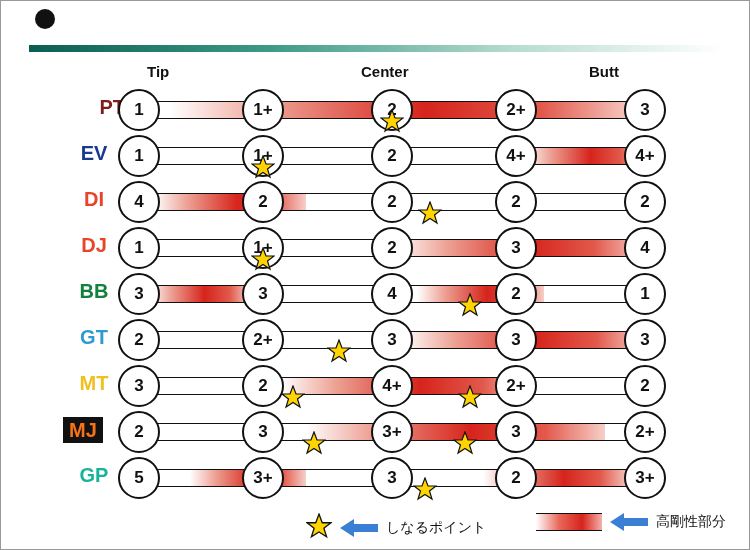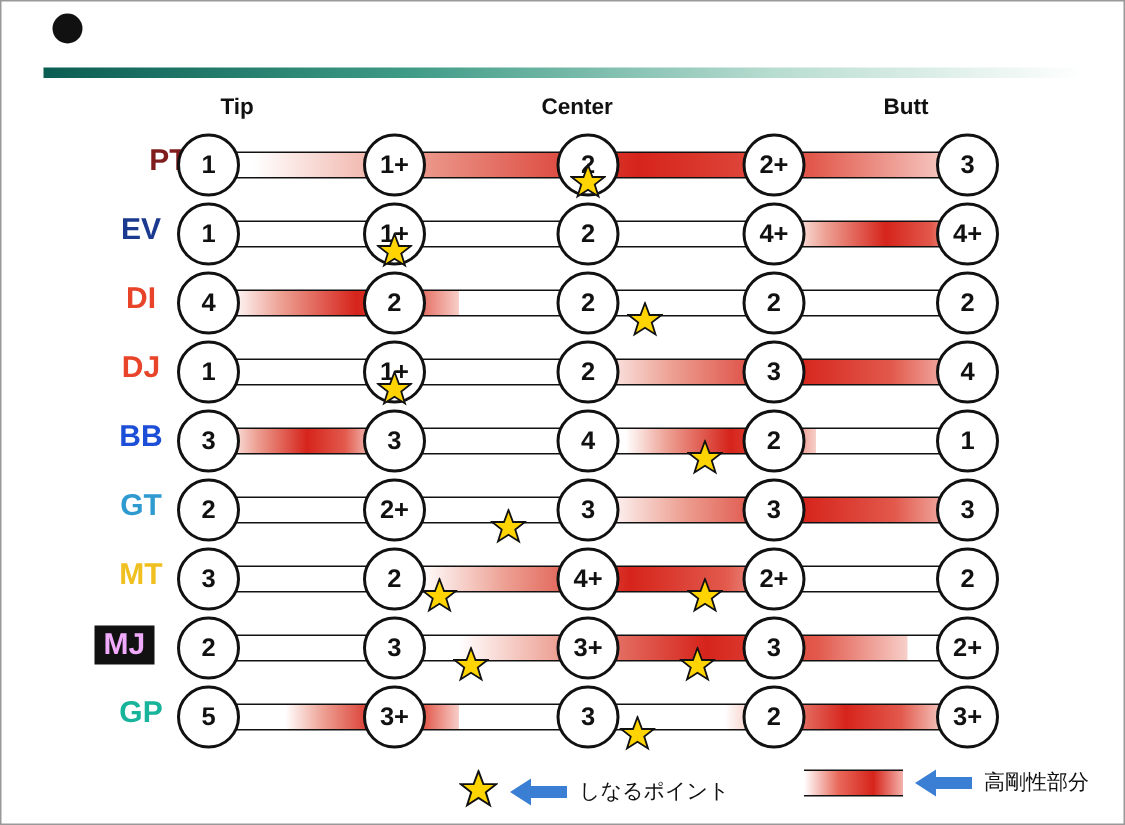--- a/index.html
+++ b/index.html
@@ -309,21 +309,21 @@
         <div class="node" style="left: 391px;">2</div>
         <div class="node" style="left: 514.97px;">3</div>
         <div class="node" style="left: 644px;">4</div>
         <div class="star" style="left: 261.97px; top: 22px;">
           <svg width="24" height="24" viewBox="0 0 24 24">
             <polygon points="12,1 15,9 23,9 16.5,14 19,22 12,17.5 5,22 7.5,14 1,9 9,9" fill="#ffd400" stroke="#111111" stroke-width="1.2"></polygon>
           </svg>
         </div>
       </div>
       <div class="row">
-        <div class="row-label" style="color: #1d4ed8;">BB</div>
+        <div class="row-label" style="color: #15803d;">BB</div>
         <div class="shaft">
           <div class="seg" style="left: 10.12px; width: 101.2px; background: linear-gradient(to right, rgb(255, 255, 255) 0%, rgb(237, 160, 147) 22%, rgb(214, 36, 27) 55%, rgb(226, 89, 76) 80%, rgb(247, 207, 201) 100%);"></div>
           <div class="seg" style="left: 278.3px; width: 126.5px; background: linear-gradient(to right, rgb(255, 255, 255) 0%, rgb(237, 160, 147) 22%, rgb(214, 36, 27) 55%, rgb(226, 89, 76) 80%, rgb(247, 207, 201) 100%);"></div>
         </div>
         <div class="node" style="left: 138px;">3</div>
         <div class="node" style="left: 261.97px;">3</div>
         <div class="node" style="left: 391px;">4</div>
         <div class="node" style="left: 514.97px;">2</div>
         <div class="node" style="left: 644px;">1</div>
         <div class="star" style="left: 469.43px; top: 22px;">
@@ -363,21 +363,21 @@
             <polygon points="12,1 15,9 23,9 16.5,14 19,22 12,17.5 5,22 7.5,14 1,9 9,9" fill="#ffd400" stroke="#111111" stroke-width="1.2"></polygon>
           </svg>
         </div>
         <div class="star" style="left: 469.43px; top: 22px;">
           <svg width="24" height="24" viewBox="0 0 24 24">
             <polygon points="12,1 15,9 23,9 16.5,14 19,22 12,17.5 5,22 7.5,14 1,9 9,9" fill="#ffd400" stroke="#111111" stroke-width="1.2"></polygon>
           </svg>
         </div>
       </div>
       <div class="row">
-        <div class="row-label boxed" style="color: #f0abfc;">MJ</div>
+        <div class="row-label boxed" style="color: #f97316;">MJ</div>
         <div class="shaft">
           <div class="seg" style="left: 166.98px; width: 298.54px; background: linear-gradient(to right, rgb(255, 255, 255) 0%, rgb(237, 160, 147) 22%, rgb(214, 36, 27) 55%, rgb(226, 89, 76) 80%, rgb(247, 207, 201) 100%);"></div>
         </div>
         <div class="node" style="left: 138px;">2</div>
         <div class="node" style="left: 261.97px;">3</div>
         <div class="node" style="left: 391px;">3+</div>
         <div class="node" style="left: 514.97px;">3</div>
         <div class="node" style="left: 644px;">2+</div>
         <div class="star" style="left: 312.57px; top: 22px;">
           <svg width="24" height="24" viewBox="0 0 24 24">

